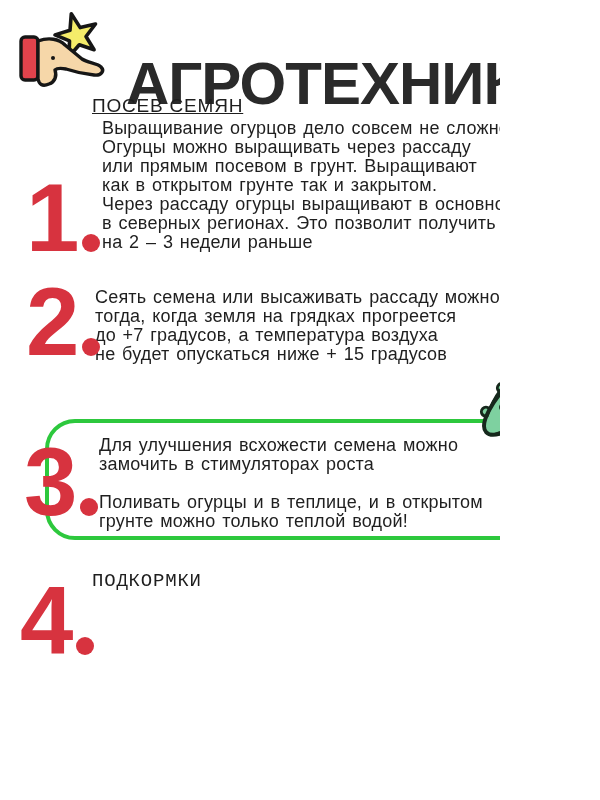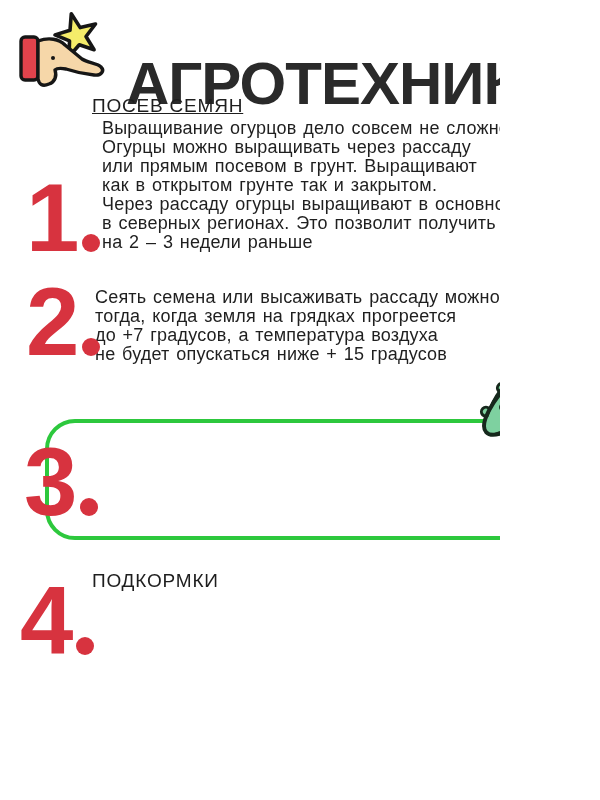--- a/index.html
+++ b/index.html
@@ -19,21 +19,21 @@
     letter-spacing:-1px;color:#2a2a2a;white-space:nowrap;
   }
   
   .sec-heading{
     position:absolute;
     font-size:19px;line-height:22px;font-weight:400;
     letter-spacing:0.8px;color:#1e1e1e;white-space:nowrap;
   }
   #heading-sowing{left:92px;top:95px;text-decoration:underline;}
   #heading-recommendation{left:95px;top:391px;}
-  #heading-feeding{left:92px;top:570px;}
+  #heading-feeding{left:92px;top:570px;font-family:Liberation Mono, monospace;}
   
   .body-text{
     position:absolute;
     font-size:18px;line-height:19px;font-weight:400;
     letter-spacing:0.2px;word-spacing:1.5px;
     color:#1f1f1f;white-space:pre-line;
   }
   #body-sowing{left:102px;top:119px;width:500px;}
   #body-timing{left:95px;top:288px;width:490px;}
   #body-recommendation{left:99px;top:436px;width:470px;z-index:3;}
@@ -130,20 +130,25 @@
         <circle cx="60" cy="55" r="3.4" fill="#d8f3e2" stroke="#16281c" stroke-width="2.4"></circle>
         <circle cx="84" cy="57" r="3.4" fill="#d8f3e2" stroke="#16281c" stroke-width="2.4"></circle>
         <circle cx="104" cy="63" r="3.4" fill="#d8f3e2" stroke="#16281c" stroke-width="2.4"></circle>
         <circle cx="50" cy="74" r="3.4" fill="#d8f3e2" stroke="#16281c" stroke-width="2.4"></circle>
         <circle cx="78" cy="73" r="3.4" fill="#d8f3e2" stroke="#16281c" stroke-width="2.4"></circle>
       </g>
     </svg>
   </div>
 
   <div class="recommend-box"></div>
+  <div class="body-text" id="body-recommendation">Для улучшения всхожести семена можно
+замочить в стимуляторах роста
+
+Поливать огурцы и в теплице, и в открытом
+грунте можно только теплой водой!</div>
   <div class="step-num" id="num-3">
     <span class="digit">3</span>
     <span class="dot"></span>
   </div>
 
   <div class="sec-heading" id="heading-feeding">ПОДКОРМКИ</div>
   <div class="step-num" id="num-4">
     <span class="digit">4</span>
     <span class="dot"></span>
   </div>

